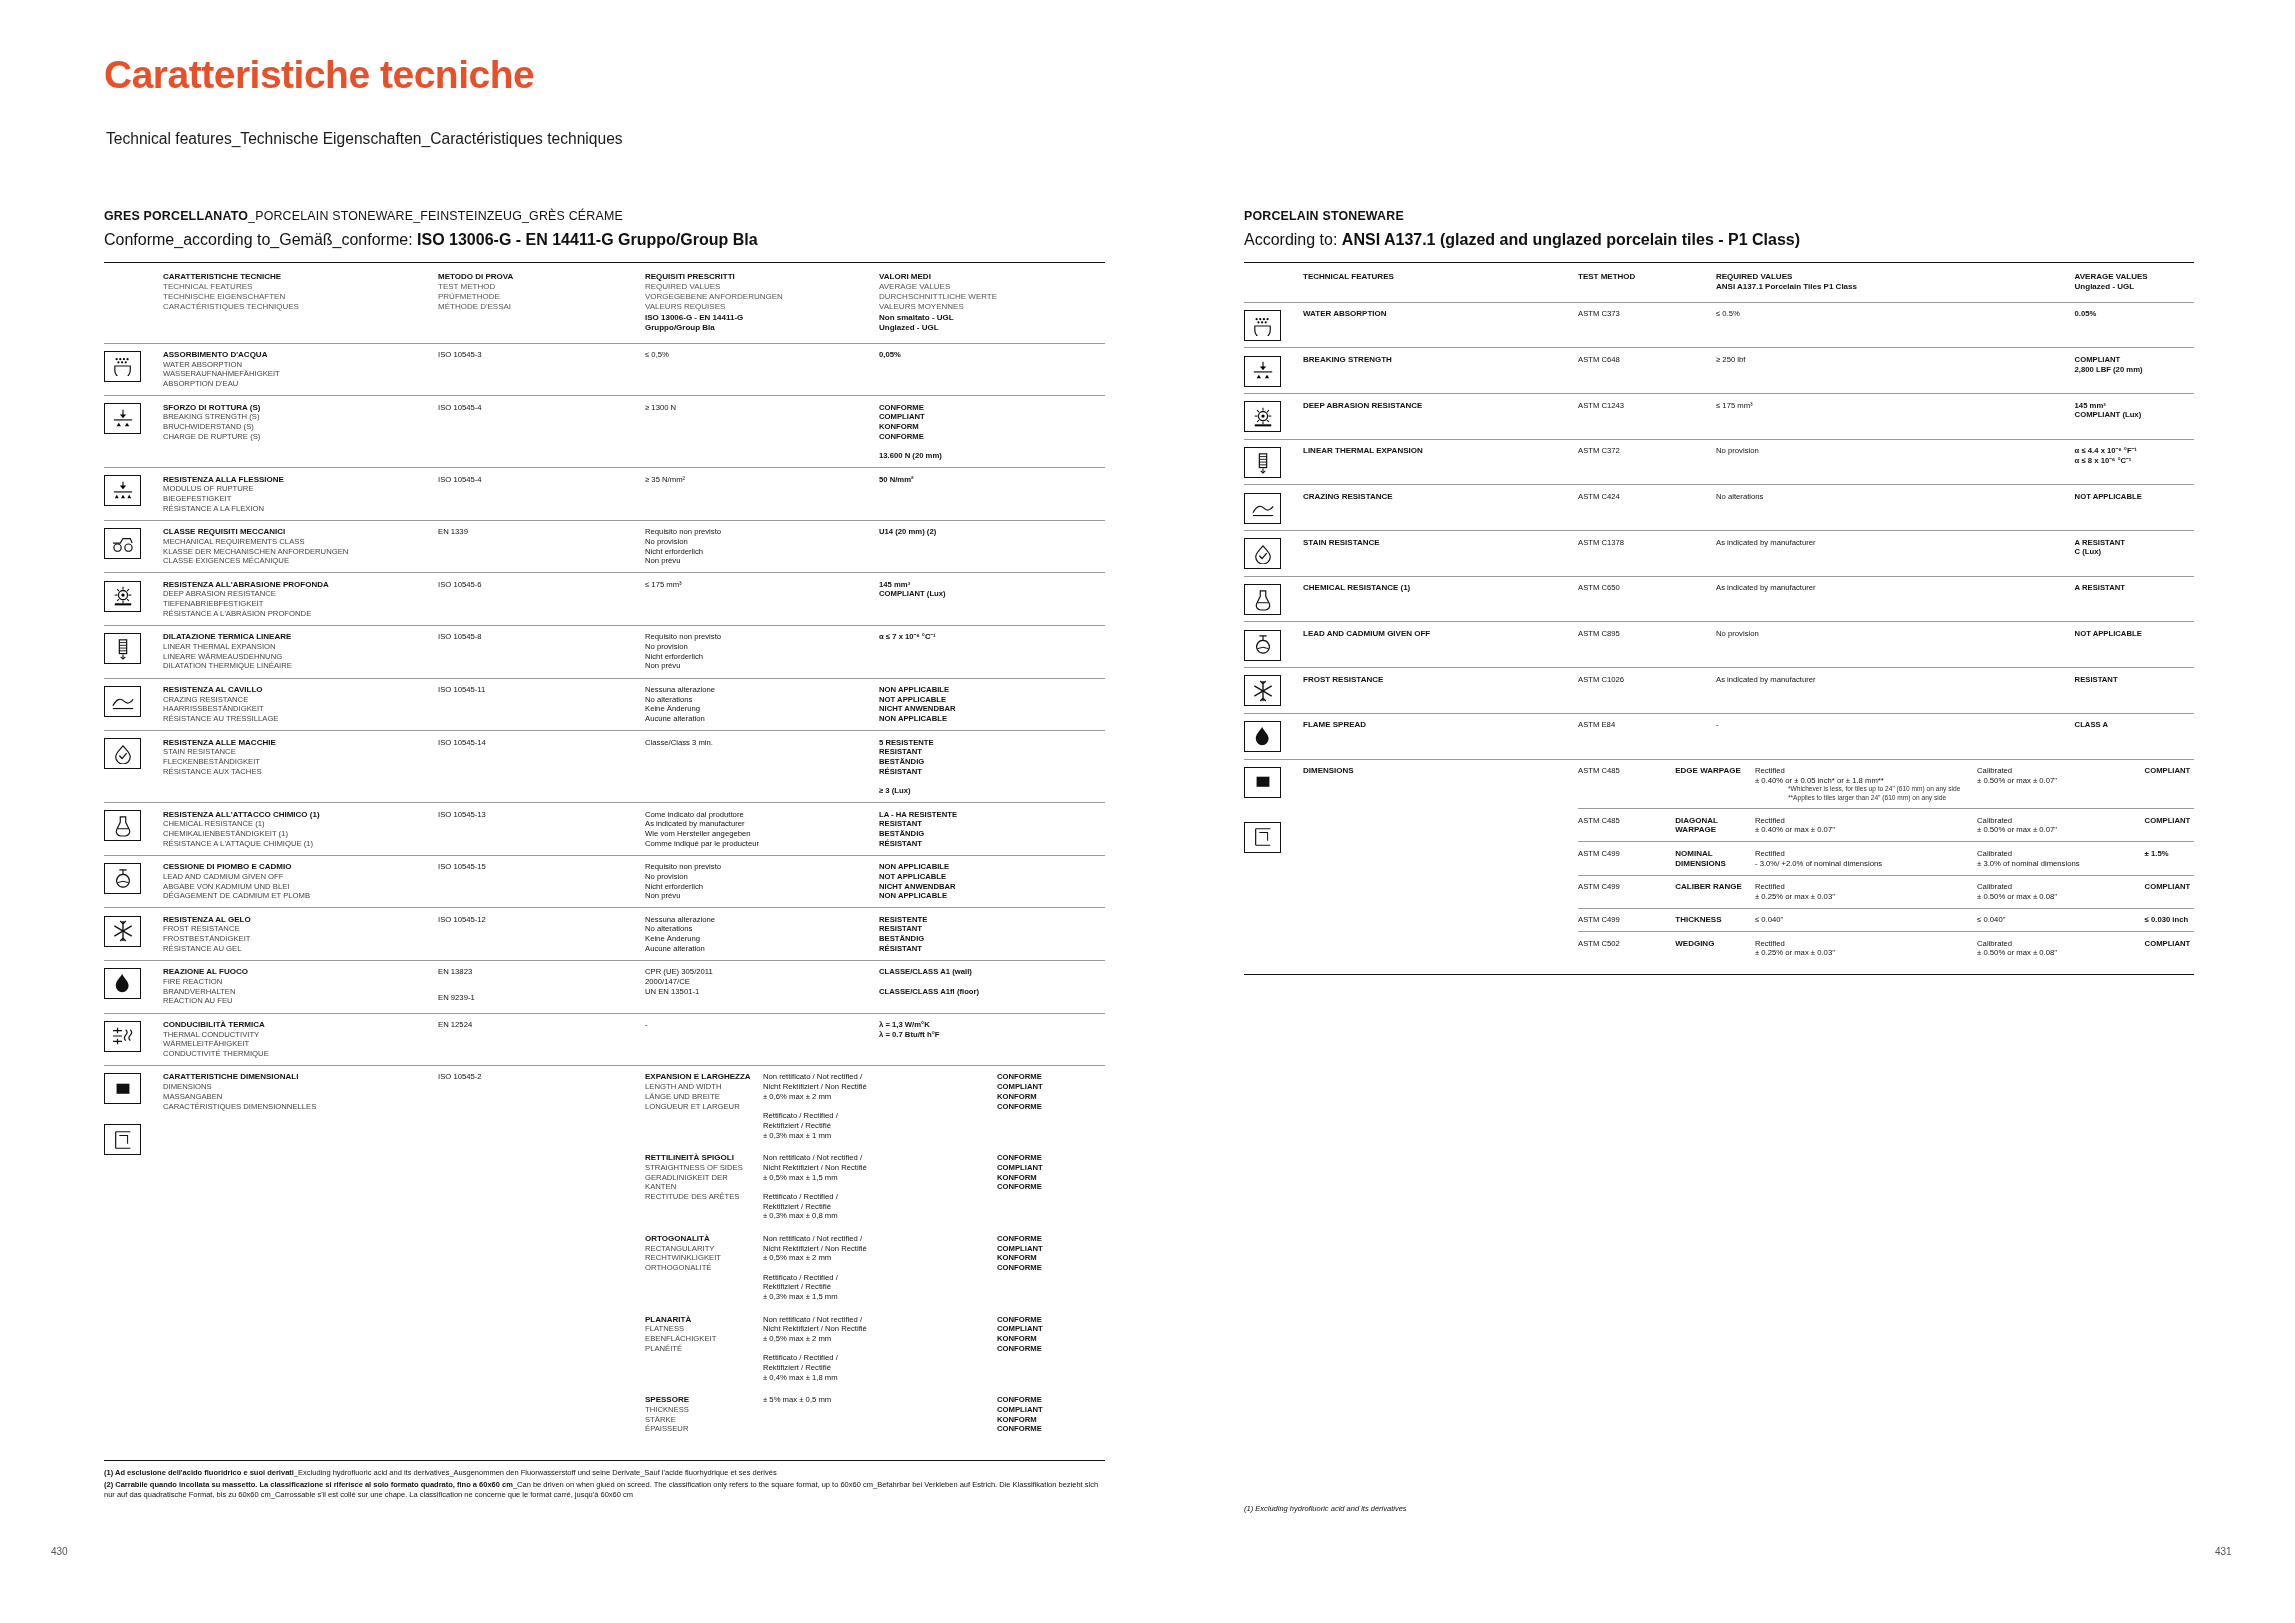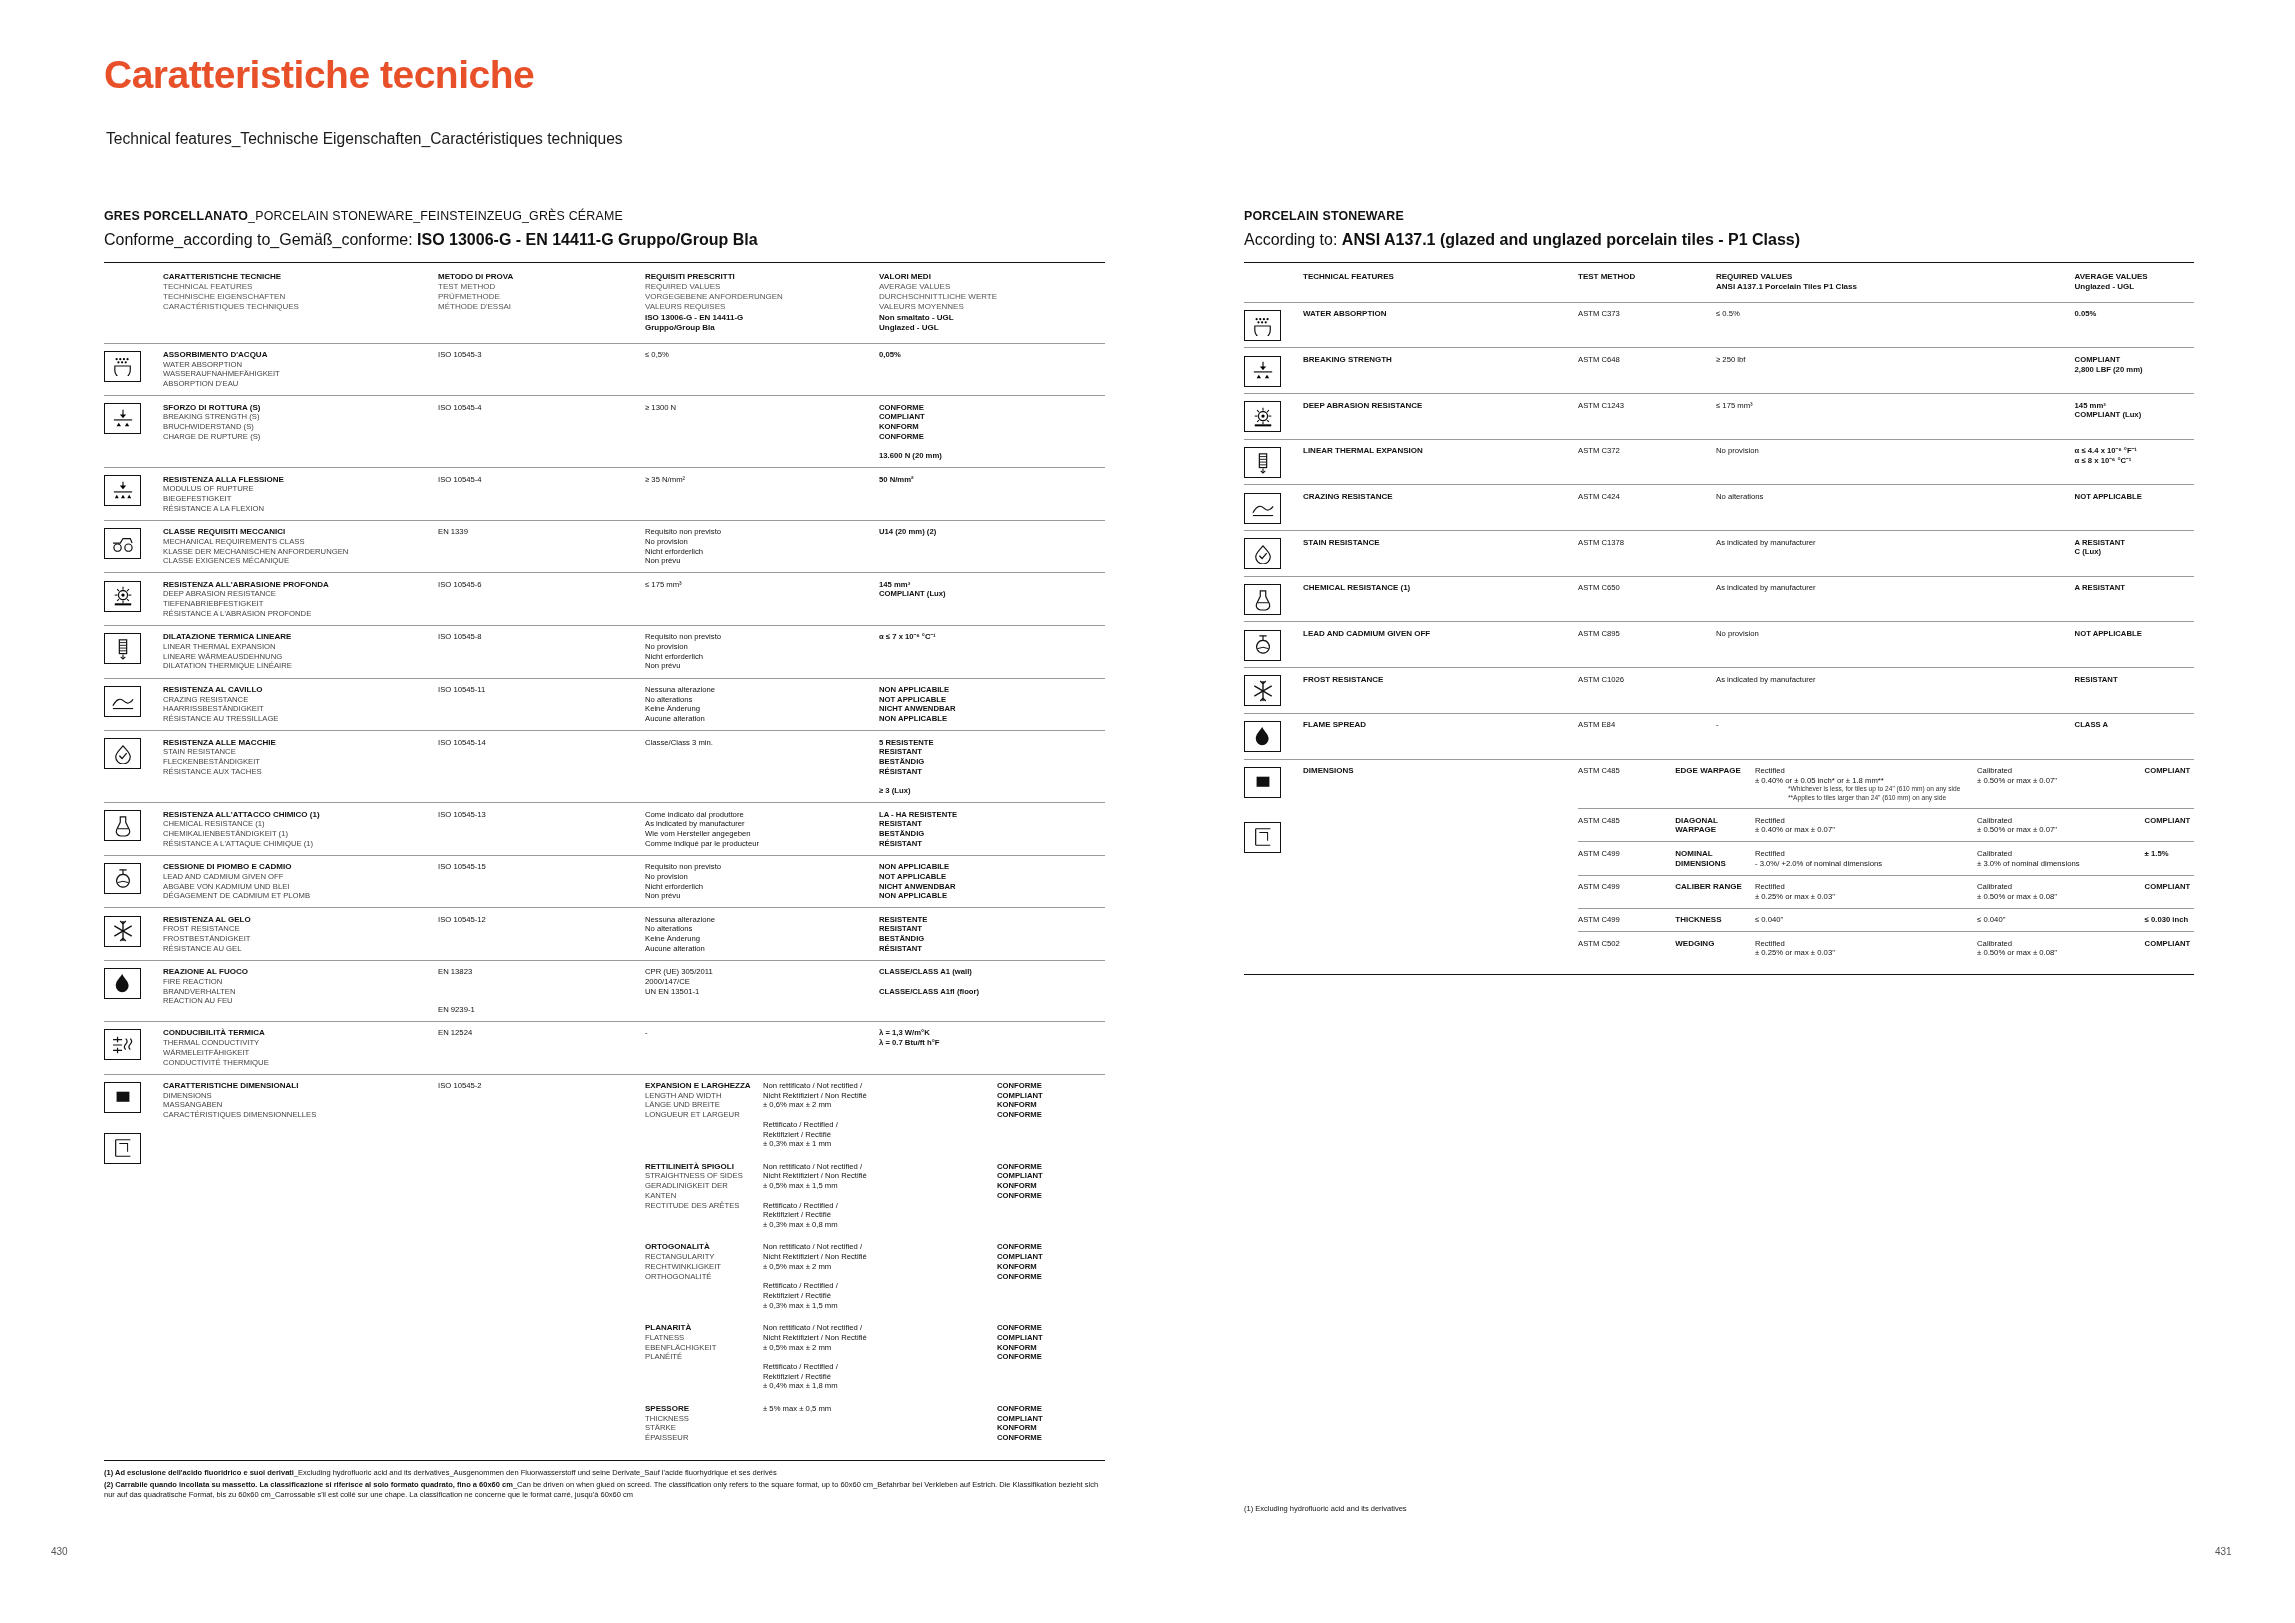--- a/index.html
+++ b/index.html
@@ -59,21 +59,21 @@
     margin-top:0.9px;
   }
   .ibox svg { display:block; }
 
   
   .rhdr td { font-size:8px; line-height:10.5px; padding:8.3px 3.7px 9.2px 0; font-weight:bold;}
 
   
   .foot-left { position:absolute; left:104px; top:1460px; width:1001px; font-size:7.5px; line-height:9.7px; }
   .foot-left .bt { font-weight:bold; }
-  .foot-right { position:absolute; left:1244px; top:1504px; width:950px; font-size:7.5px; }
+  .foot-right { position:absolute; left:1244px; top:1504px; width:950px; font-size:7.5px;font-style:italic; }
   .foot-rule { border-top:0.9px solid #111; }
 
   .pageno-l { position:absolute; left:51px; top:1546px; font-size:10px; color:#555; }
   .pageno-r { position:absolute; left:2215px; top:1546px; font-size:10px; color:#555; }
 
   .w-feat { width:275px; }
   .w-meth { width:207px; }
   .w-req  { width:234px; }
   .w-val  { width:auto; }
 
@@ -541,21 +541,21 @@
           </div>
         </td>
         <td>
           <div class="name">REAZIONE AL FUOCO</div>
           <div class="sub">FIRE REACTION</div>
           <div class="sub">BRANDVERHALTEN</div>
           <div class="sub">REACTION AU FEU</div>
         </td>
         <td>
           <div>EN 13823</div>
-          <div style="margin-top:28px">EN 9239-1</div>
+          <div style="margin-top:16px">EN 9239-1</div>
         </td>
         <td>
           <div>CPR (UE) 305/2011</div>
           <div>2000/147/CE</div>
           <div>UN EN 13501-1</div>
         </td>
         <td>
           <div class="bold">CLASSE/CLASS A1 (wall)</div>
           <div>&nbsp;</div>
           <div class="bold">CLASSE/CLASS A1fl (floor)</div>

